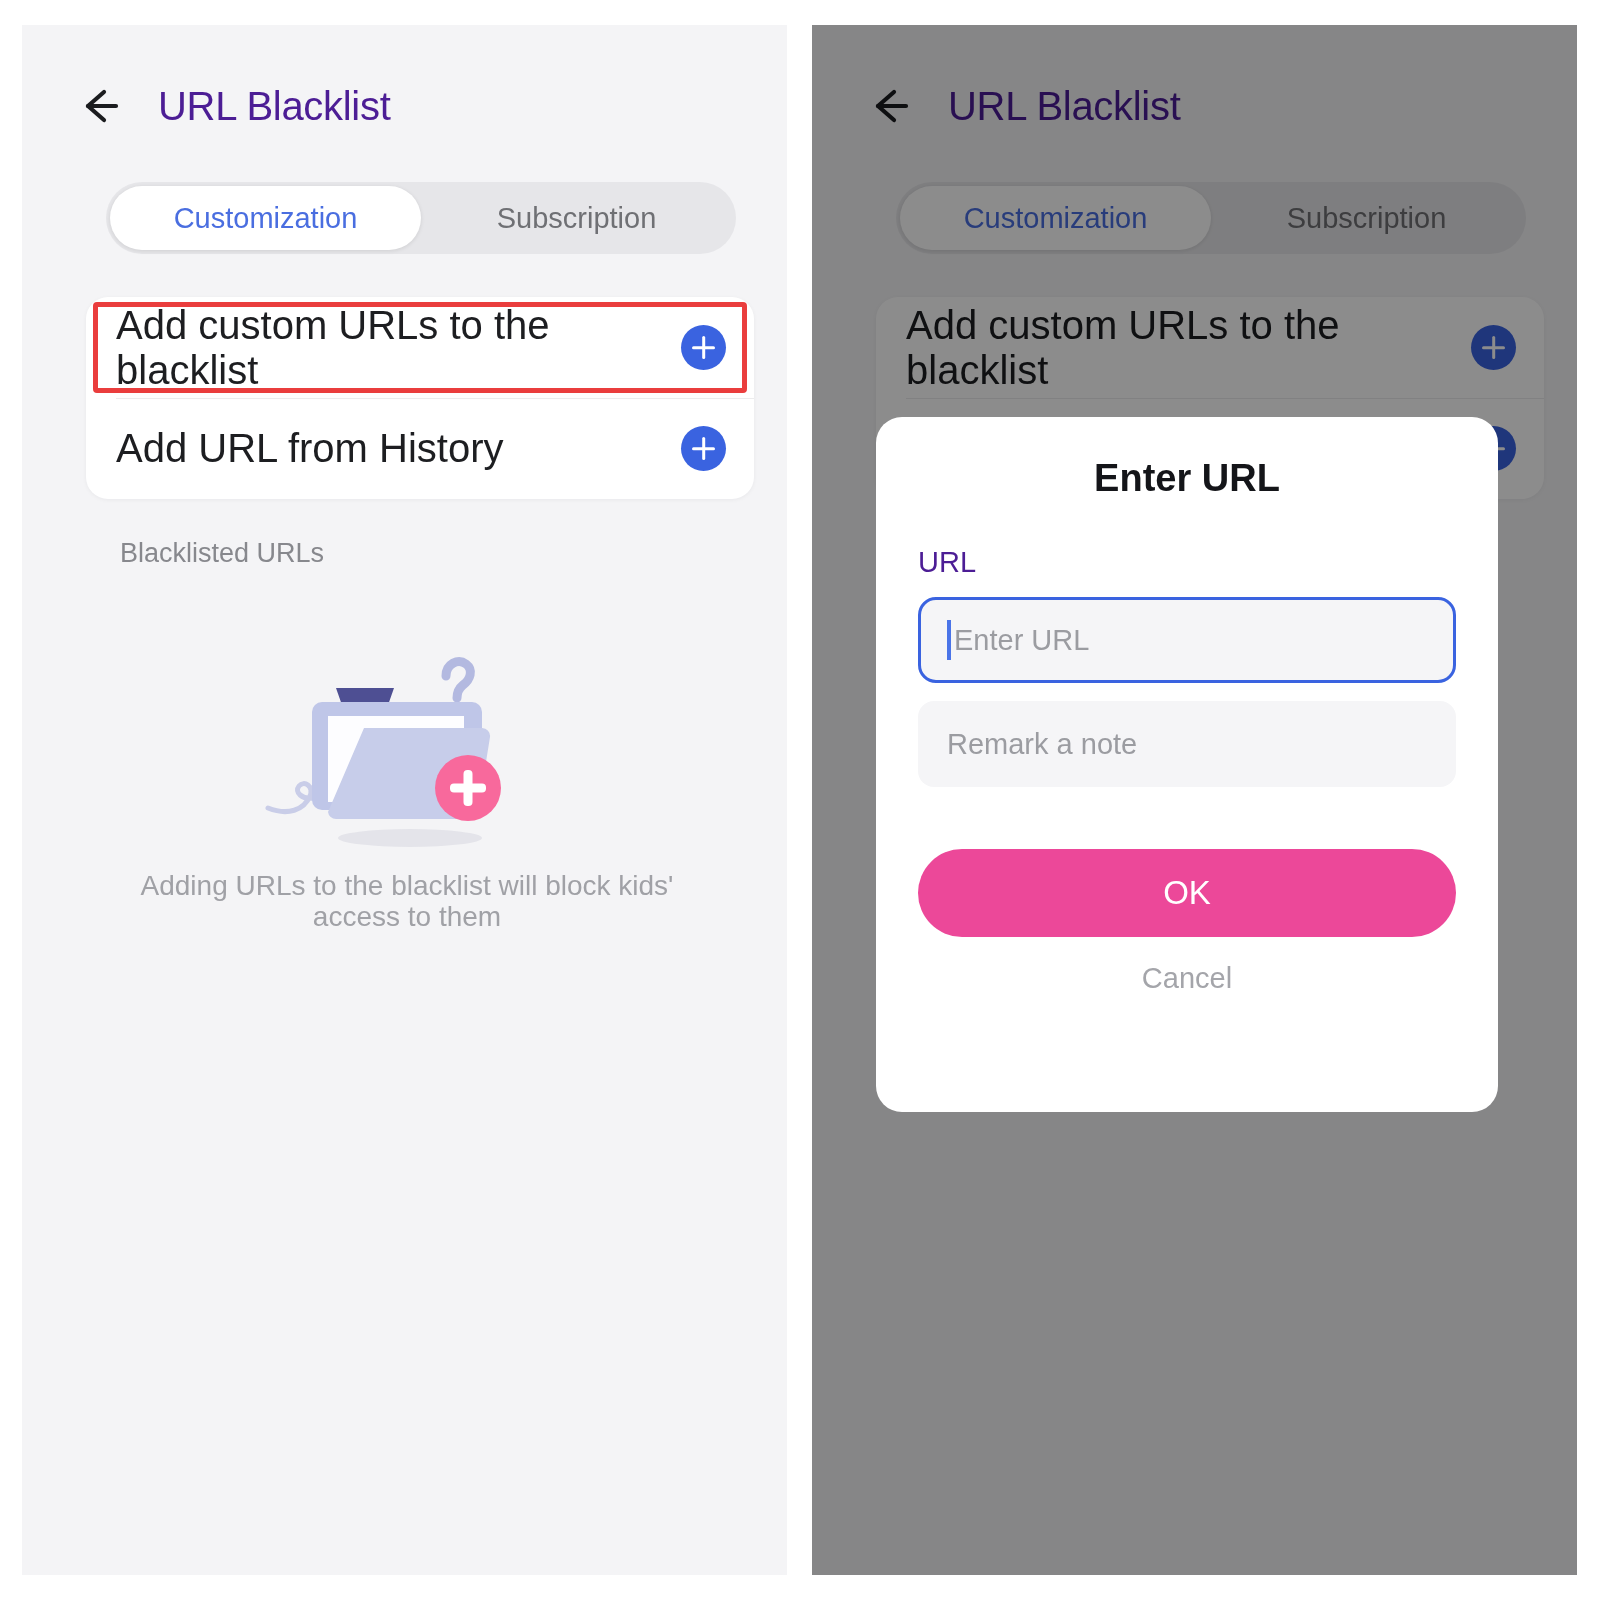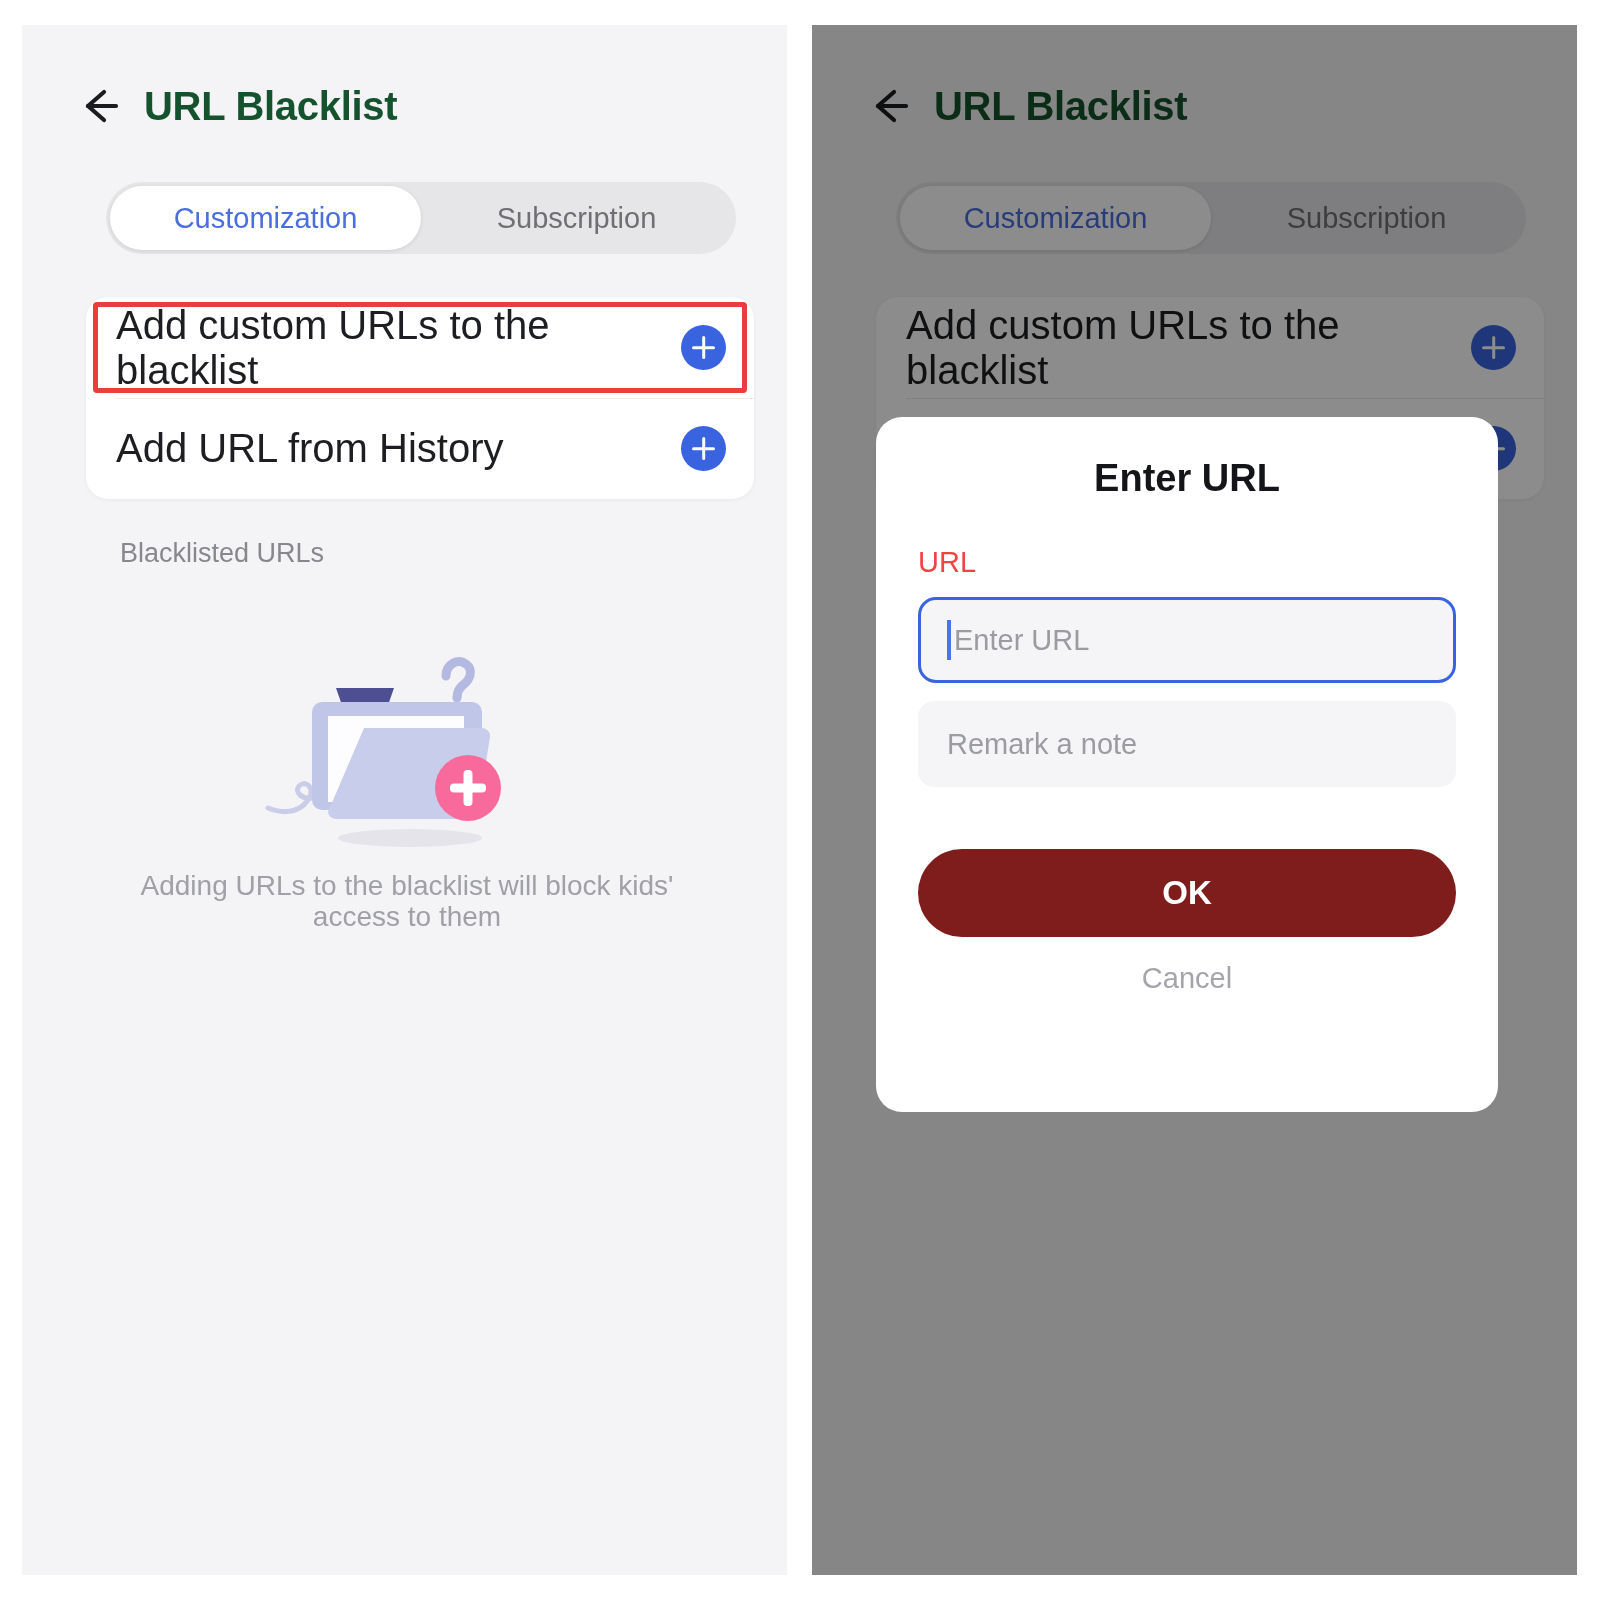--- a/index.html
+++ b/index.html
@@ -49,24 +49,24 @@
   .back-btn {
     width: 72px;
     height: 72px;
     margin-left: 42px;
     display: flex;
     align-items: center;
     justify-content: center;
   }
   .back-btn svg { display: block; }
   .appbar-title {
-    margin-left: 8px;
+    margin-left: 22px;
     font-size: 40px;
-    font-weight: bold;
-    color: #14532d;
+    font-weight: normal;
+    color: #4c1d95;
     letter-spacing: -0.3px;
   }
 
   
   .segmented {
     position: absolute;
     top: 157px;
     left: 84px;
     width: 630px;
     height: 72px;
@@ -217,21 +217,21 @@
   .dialog-title {
     margin-top: 40px;
     text-align: center;
     font-size: 38px;
     font-weight: bold;
     color: #141519;
   }
   .field-label {
     margin-top: 46px;
     font-size: 29px;
-    color: #ef4444;
+    color: #4c1d95;
   }
   .text-field {
     margin-top: 18px;
     height: 86px;
     background: #f5f5f7;
     border-radius: 16px;
     display: flex;
     align-items: center;
     padding: 0 26px;
     box-sizing: border-box;
@@ -249,24 +249,24 @@
     background: #4a74e8;
     margin-right: 3px;
     flex: 0 0 auto;
   }
   .field-label.remark { margin-top: 40px; }
 
   .ok-button {
     margin-top: 62px;
     height: 88px;
     border-radius: 44px;
-    background: #7f1d1d;
+    background: #ec4899;
     color: #ffffff;
     font-size: 33px;
-    font-weight: bold;
+    font-weight: normal;
     display: flex;
     align-items: center;
     justify-content: center;
   }
   .cancel-button {
     margin-top: 25px;
     text-align: center;
     font-size: 29px;
     color: #a4a5aa;
   }

